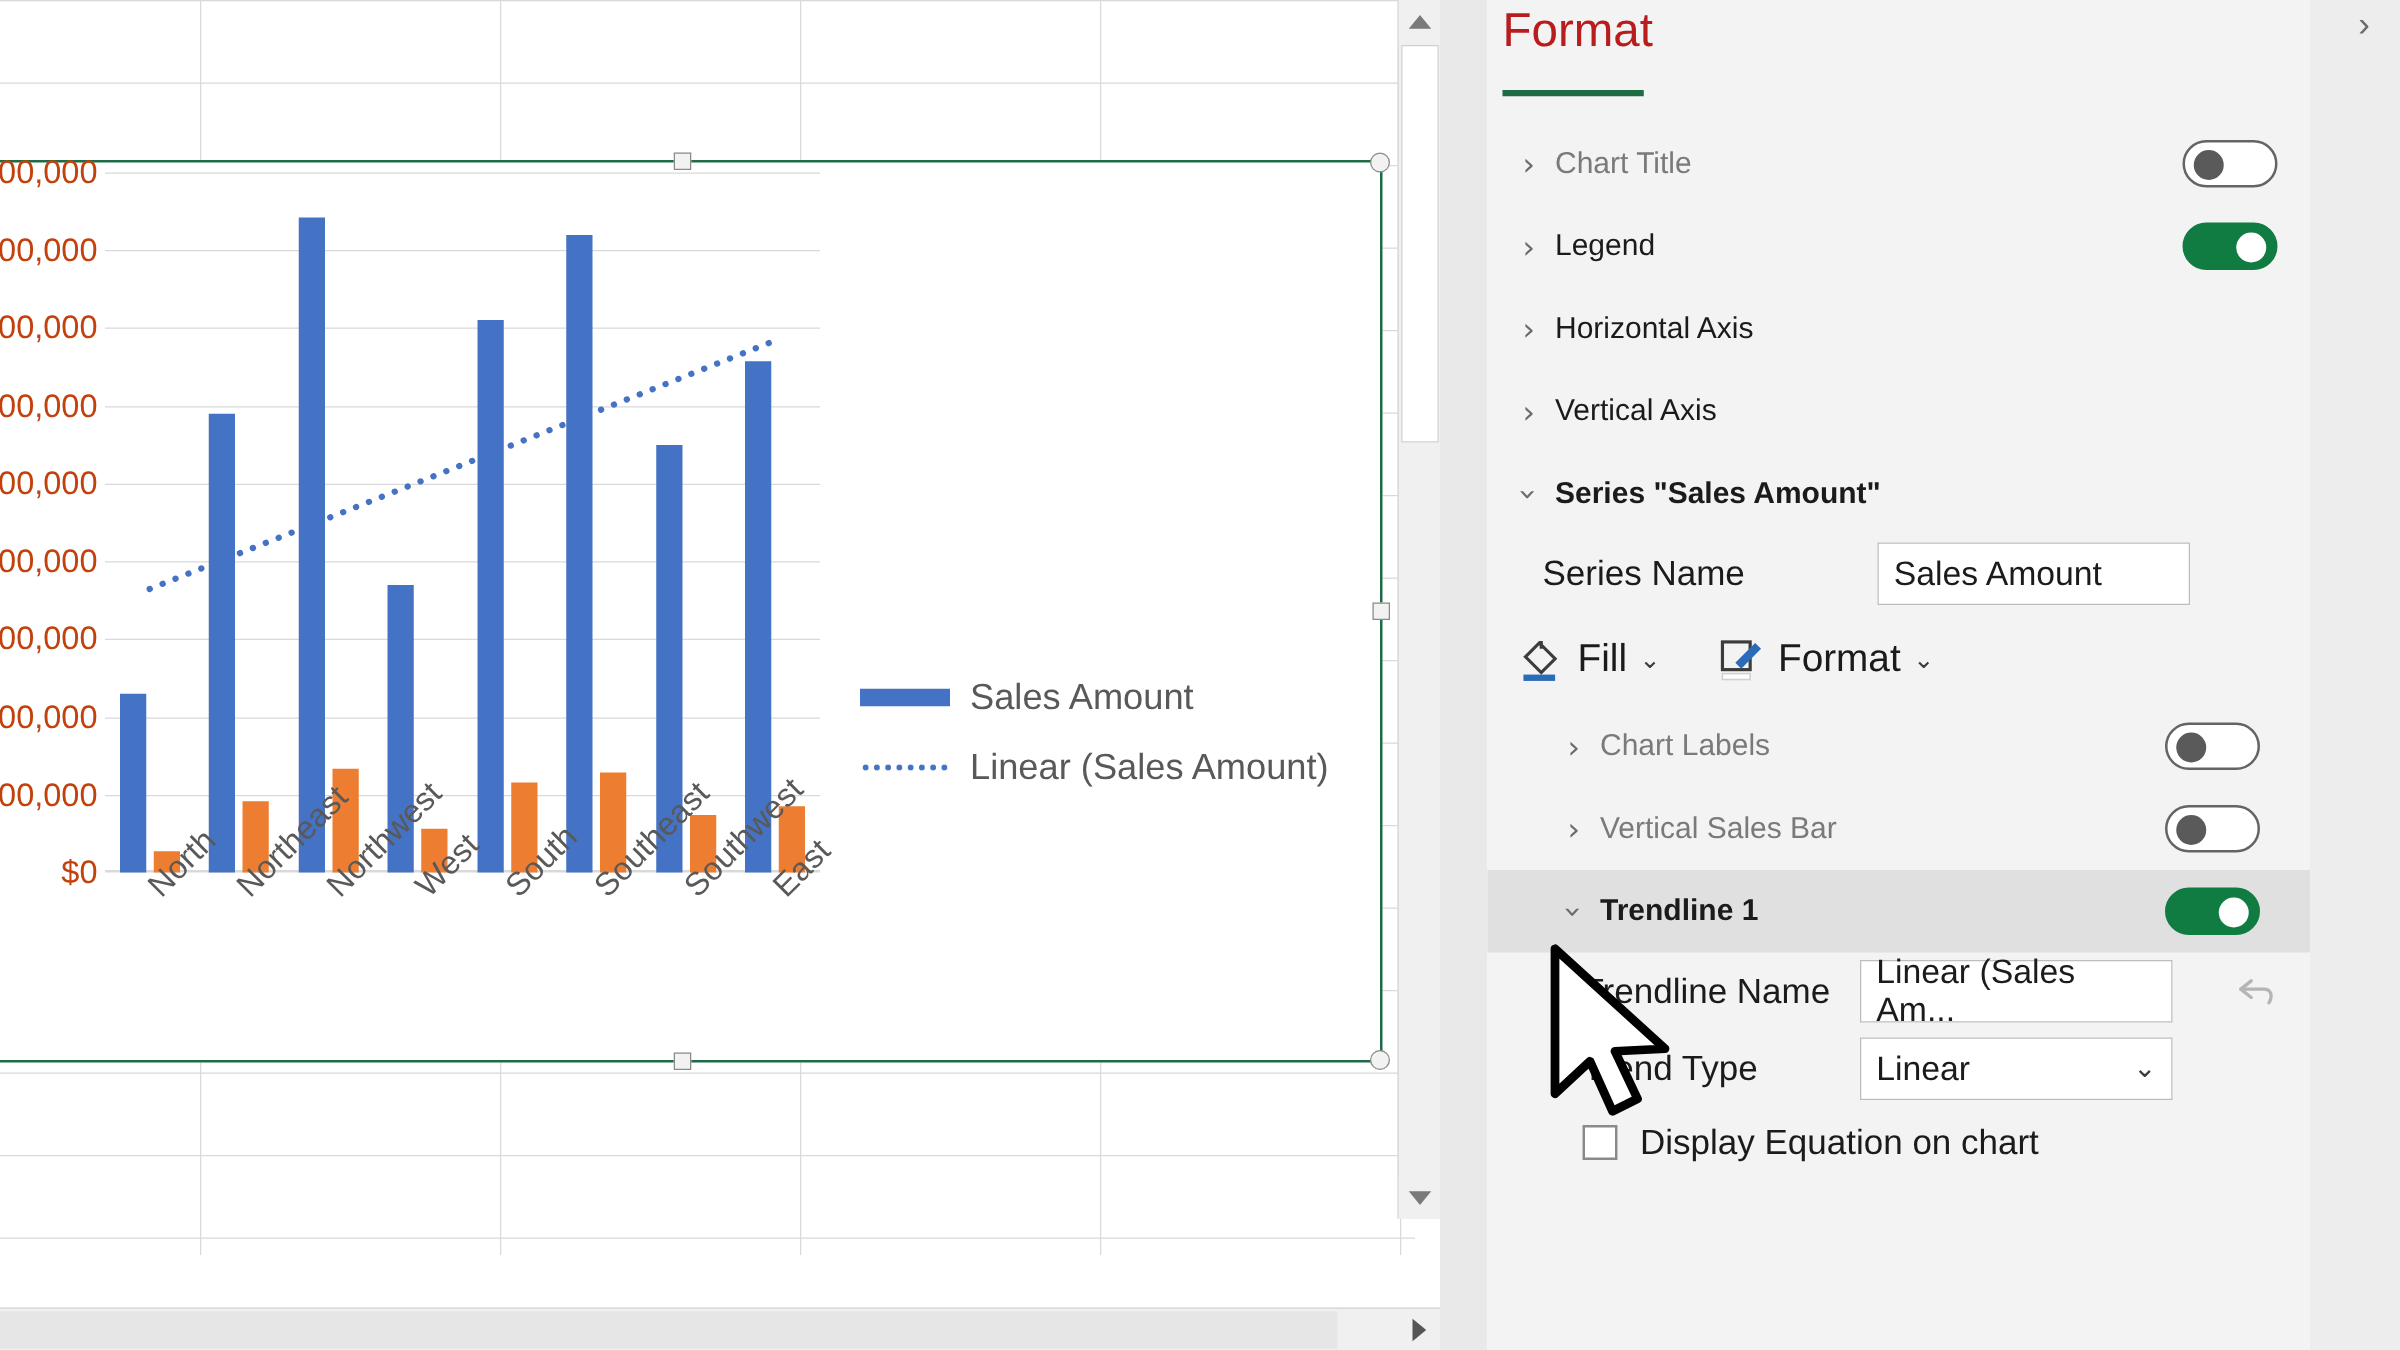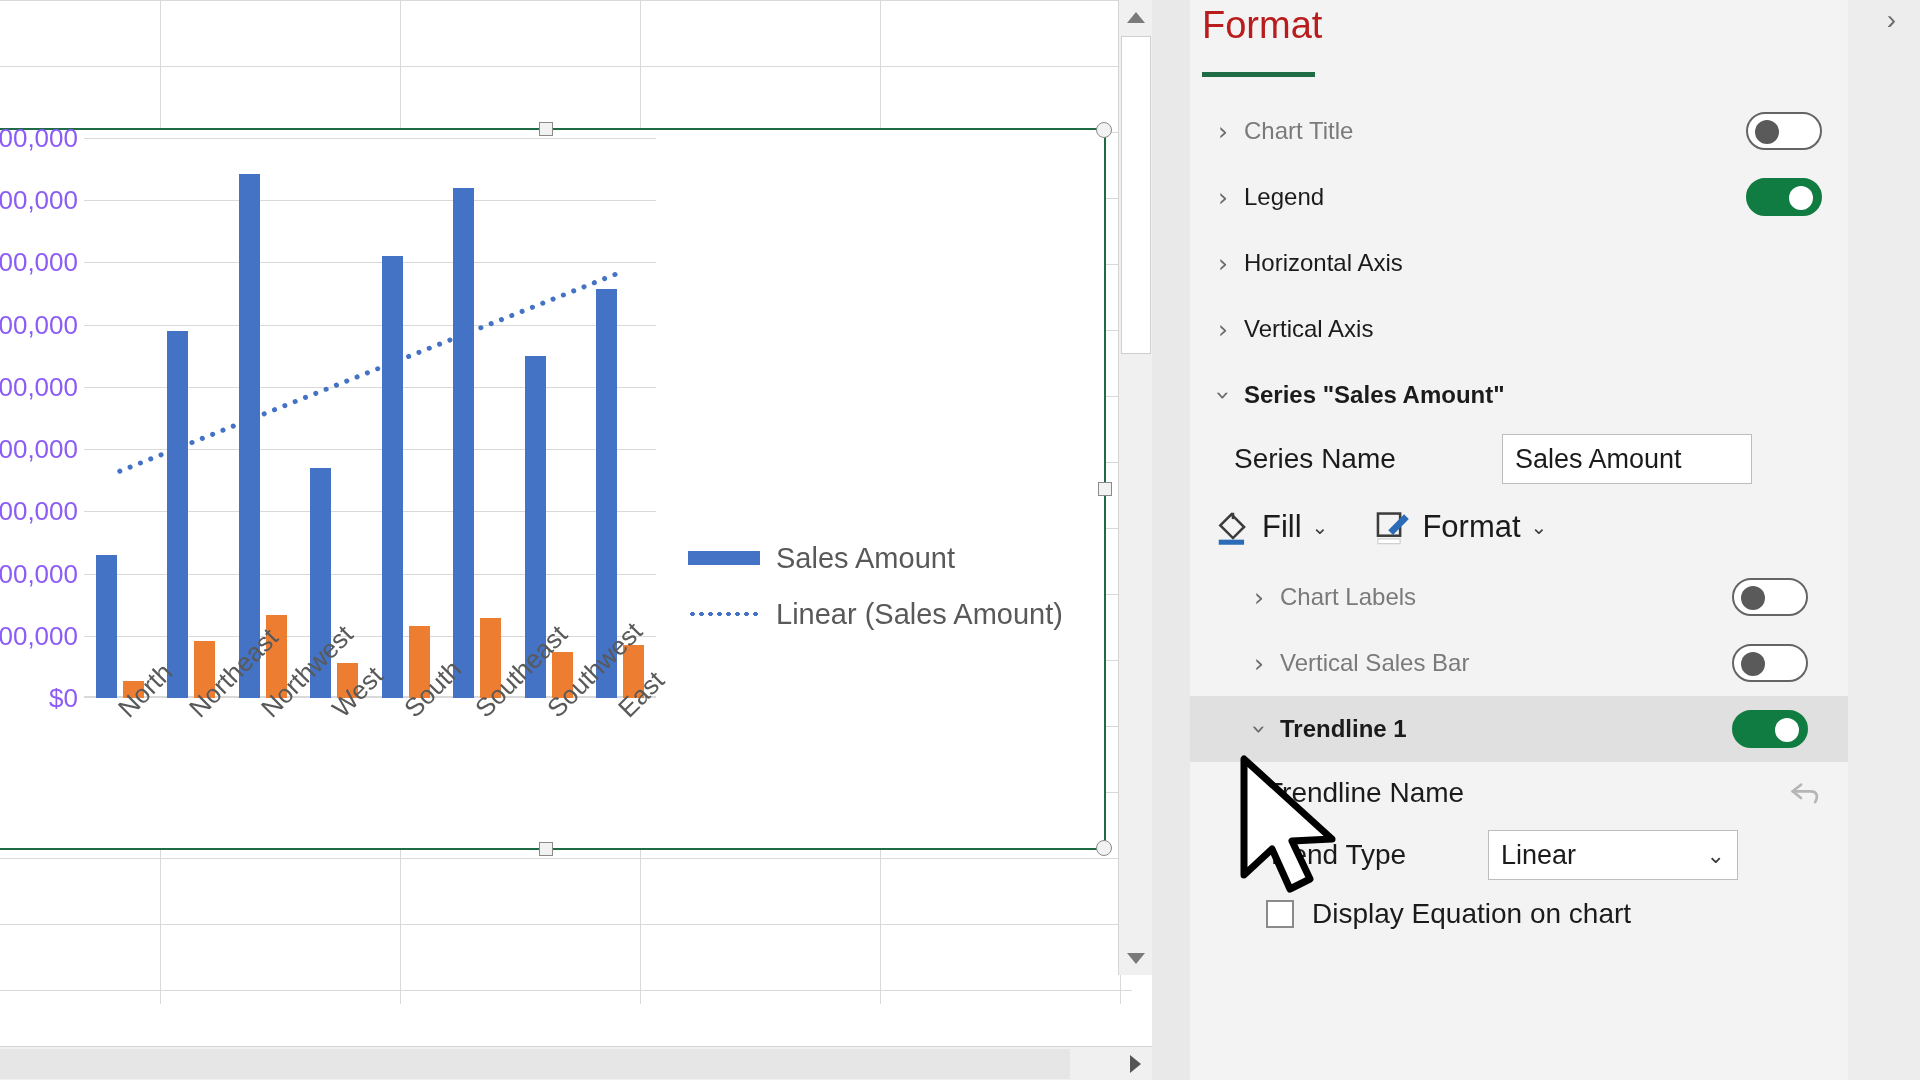--- a/index.html
+++ b/index.html
@@ -45,21 +45,21 @@
   .h-tr { right: -8px; top: -8px; }
   .h-br { right: -8px; bottom: -8px; }
   .h-mr { right: -8px; top: 50%; margin-top: -7px; }
 
   .plot-wrap { position: absolute; inset: 0; }
 
   
   .ylabels { position: absolute; left: 0; top: 8px; width: 96px; height: 560px; }
   .ylab {
     position: absolute; right: 6px;
-    font-size: 26px; color: #8b5cf6;
+    font-size: 26px; color: #c2410c;
     white-space: nowrap; transform: translateY(-50%);
   }
 
   .plot {
     position: absolute;
     left: 96px; top: 8px;
     width: 572px; height: 560px;
   }
   .gridline {
     position: absolute; left: 0; right: 0; height: 1px;
@@ -472,20 +472,21 @@
       <div class="row sel" style="padding-left:48px;">
         <span class="chev down">›</span>
         <span class="row-label bold">Trendline 1</span>
         <span class="toggle on" style="right:40px;">
           <span class="knob"></span>
         </span>
       </div>
 
       <div class="subrow" style="padding-left:76px;">
         <span class="sub-label">Trendline Name</span>
+        <span class="field with-reset" style="right:110px;">Linear (Sales Am...</span>
         <svg class="reset-icon" viewBox="0 0 24 24" style="right:22px;">
           <path d="M9 7 L4 11 L9 15" fill="none" stroke="#b5b5b5" stroke-width="1.6" stroke-linecap="round" stroke-linejoin="round"></path>
           <path d="M4 11 L15 11 C18.5 11 19.5 14 17.5 17.5" fill="none" stroke="#b5b5b5" stroke-width="1.6" stroke-linecap="round"></path>
         </svg>
       </div>
 
       <div class="subrow" style="padding-left:76px;">
         <span class="sub-label">Trend Type</span>
         <span class="field dropdown" style="right:110px;">
           <span>Linear</span>

